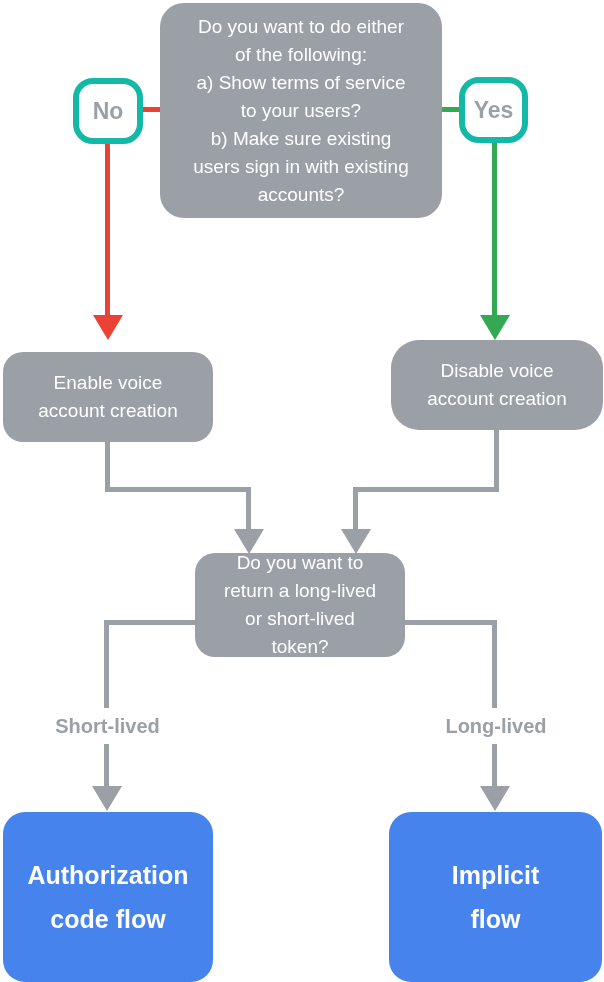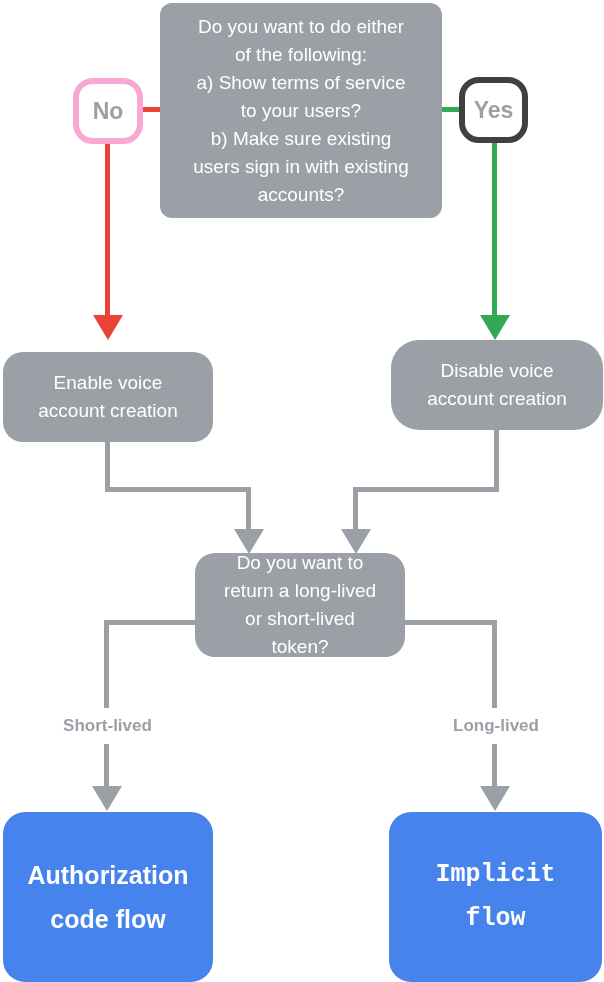--- a/index.html
+++ b/index.html
@@ -39,29 +39,29 @@
   .badge {
     position: absolute;
     background: #ffffff;
     border-radius: 20px;
     color: #9AA0A6;
     display: flex; align-items: center; justify-content: center;
     font-size: 23px; font-weight: 600;
     box-sizing: border-box;
     z-index: 3;
   }
-  .badge.no  { border: 6px solid #f9a8d4; }
-  .badge.yes { border: 6px solid #404040; }
+  .badge.no  { border: 6px solid #14b8a6; }
+  .badge.yes { border: 6px solid #14b8a6; }
 
   .branch-label {
     position: absolute;
     background: #ffffff;
     color: #9AA0A6;
     display: flex; align-items: center; justify-content: center;
-    font-size: 17px; font-weight: 600;
+    font-size: 20px; font-weight: 600;
     z-index: 2;
     box-sizing: border-box;
   }
 
   
   .line { position: absolute; background: #9AA0A6; z-index: 1; }
   .line.red   { background: #EA4335; }
   .line.green { background: #34A853; }
 
   
@@ -72,21 +72,21 @@
     border-top: 25px solid #9AA0A6;
   }
   .arrow-down.red   { border-top-color: #EA4335; }
   .arrow-down.green { border-top-color: #34A853; }
 </style>
 </head>
 <body>
 
 <div class="canvas">
 
-  <div class="gbox" style="left:160px; top:3px; width:282px; height:215px; border-radius:12px; padding:8px 6px;">Do you want to do either
+  <div class="gbox" style="left:160px; top:3px; width:282px; height:215px; border-radius:24px; padding:8px 6px;">Do you want to do either
 of the following:
 a) Show terms of service
 to your users?
 b) Make sure existing
 users sign in with existing
 accounts?</div>
 
   <div class="line red" style="left:143px; top:107px; width:17px; height:5px;"></div>
   <div class="badge no" style="left:73px; top:78px; width:70px; height:66px;">No</div>
   <div class="line red" style="left:105px; top:144px; width:5px; height:172px;"></div>
@@ -122,16 +122,16 @@
   <div class="arrow-down" style="left:92px; top:786px;"></div>
   <div class="branch-label" style="left:23px; top:708px; width:169px; height:36px;">Short-lived</div>
 
   <div class="line" style="left:405px; top:620px; width:92px; height:5px;"></div>
   <div class="line" style="left:492px; top:620px; width:5px; height:167px;"></div>
   <div class="arrow-down" style="left:480px; top:786px;"></div>
   <div class="branch-label" style="left:410px; top:708px; width:172px; height:36px;">Long-lived</div>
 
   <div class="bluebox" style="left:3px; top:812px; width:210px; height:170px;">Authorization
 code flow</div>
-  <div class="bluebox" style="left:389px; top:812px; width:213px; height:170px;font-family:Liberation Mono, monospace;">Implicit
+  <div class="bluebox" style="left:389px; top:812px; width:213px; height:170px;">Implicit
 flow</div>
 
 </div>
 
 </body></html>

